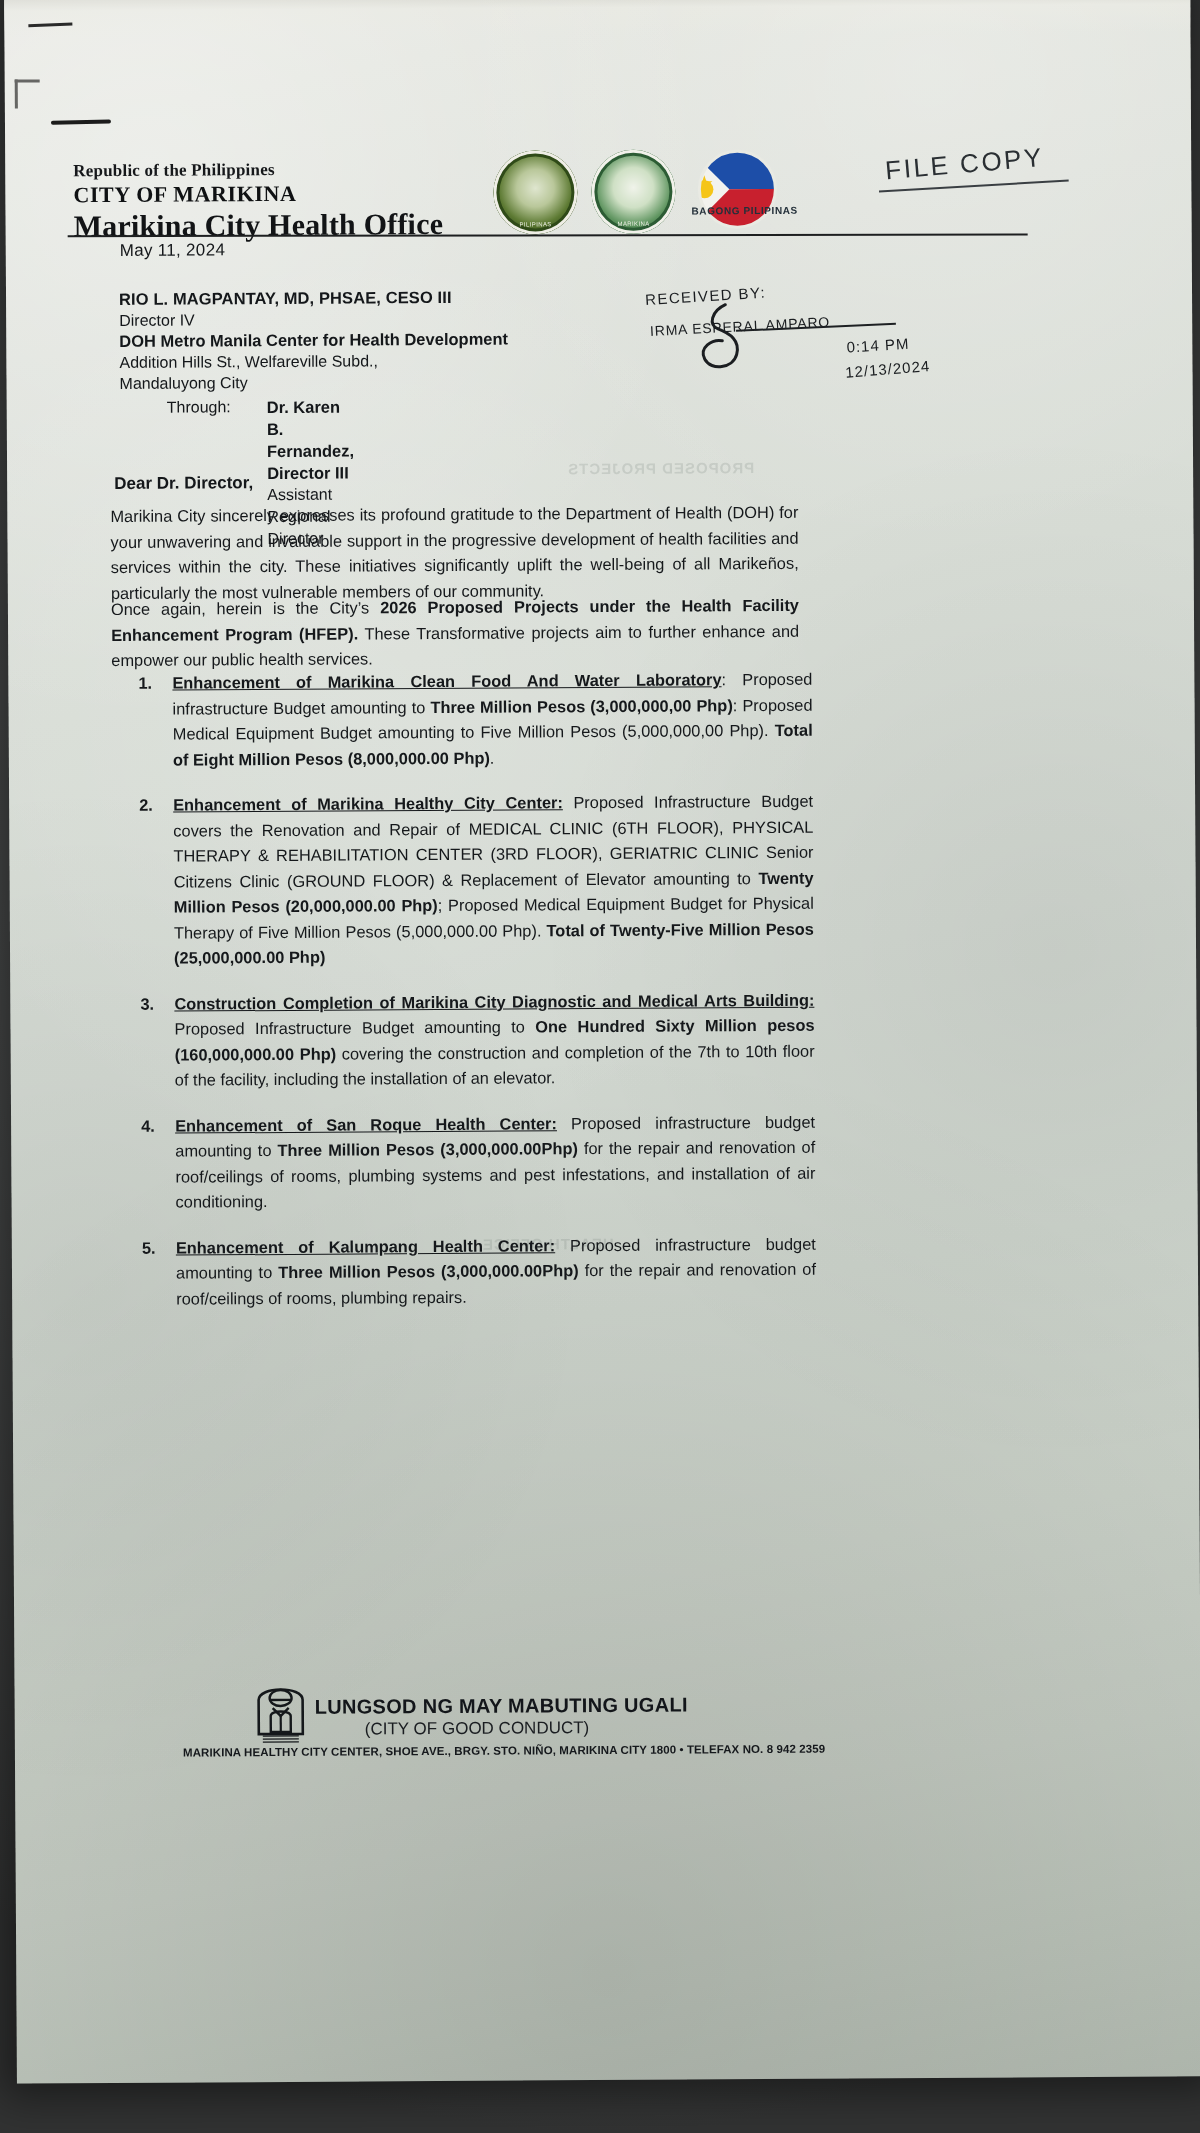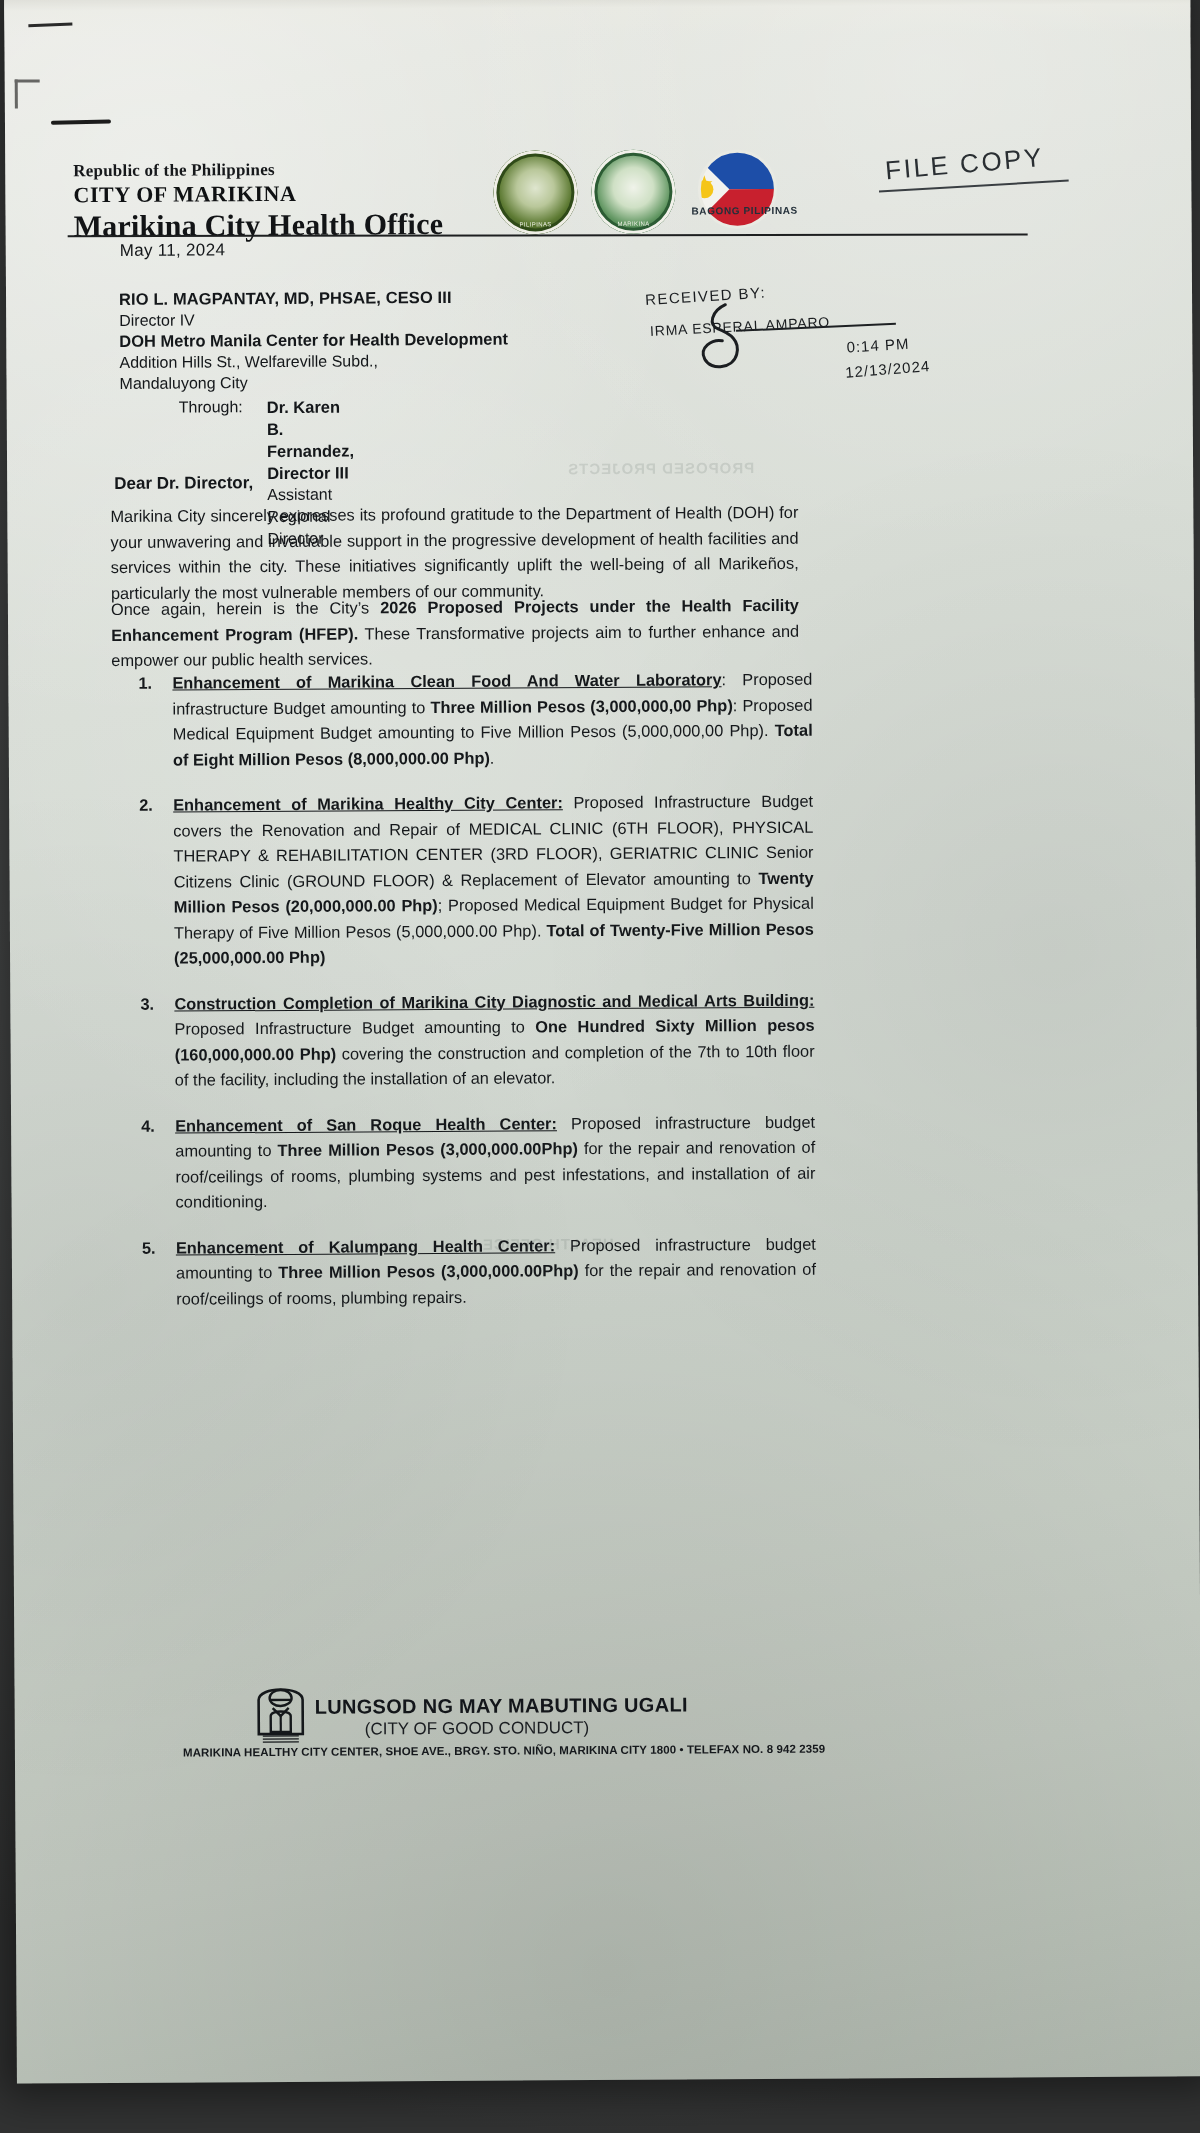--- a/index.html
+++ b/index.html
@@ -227,21 +227,21 @@
     width: 160px; height: 2px; background: #1d2023;
     transform: rotate(-1deg);
   }
   #received-squiggle {
     position: absolute; left: 50px; top: 14px;
     width: 56px; height: 74px;
   }
 
   
   #through-block { position: absolute; left: 160px; top: 404px; line-height: 22px; }
-  #through-label { position: absolute; left: 12px; top: 0; font-size: 16px; font-weight: 500; }
+  #through-label { position: absolute; left: 0; top: 0; font-size: 16px; font-weight: 500; }
   #through-lines { position: absolute; left: 100px; top: 0; }
   #thr-name { font-size: 16.5px; font-weight: 700; }
   #thr-role { font-size: 16px; }
   #thr-prog { font-size: 16px; }
 
   
   #salutation {
     position: absolute; left: 107px; top: 481px;
     font-size: 17px; font-weight: 700;
   }

